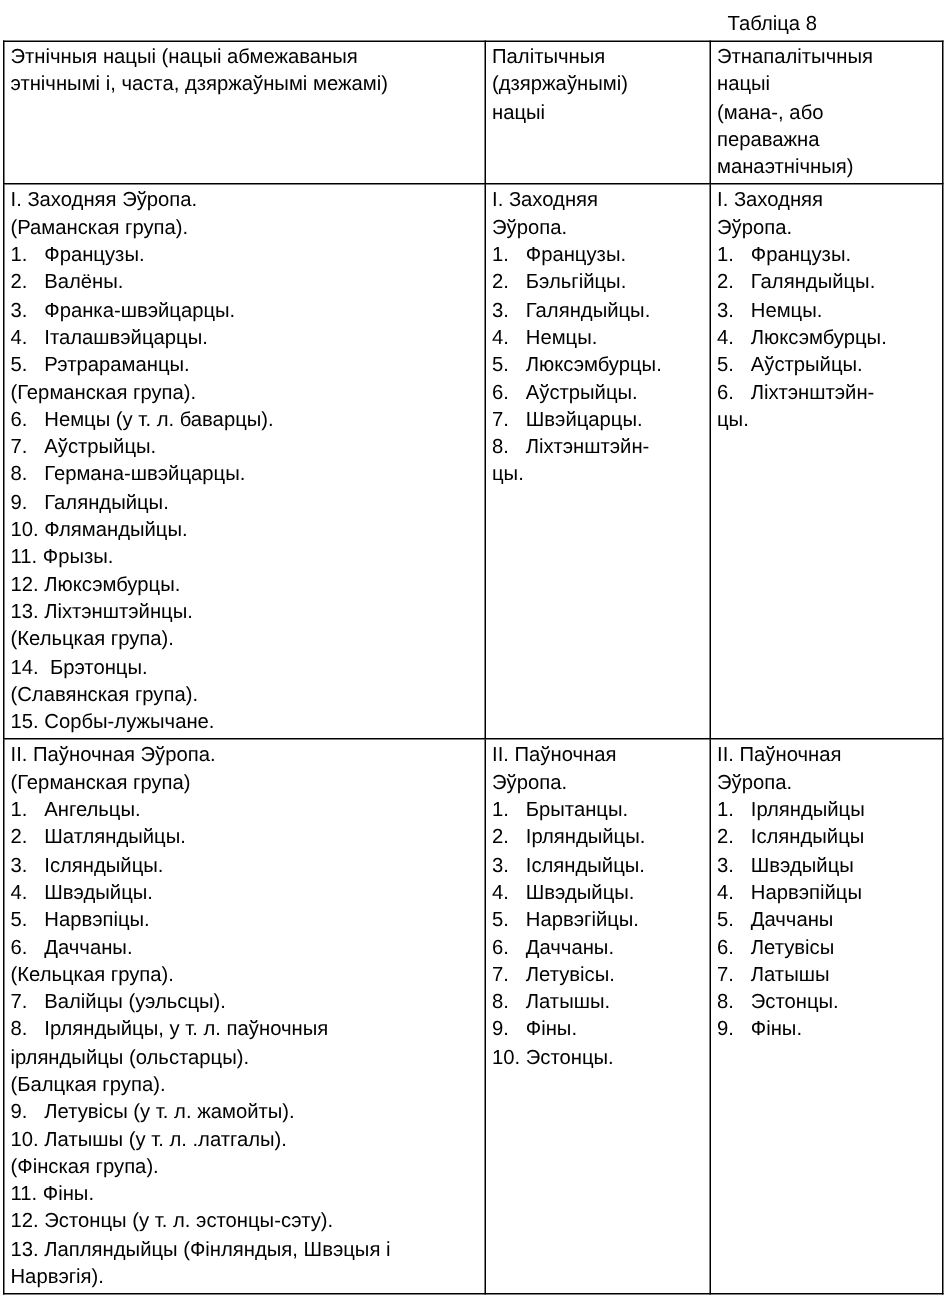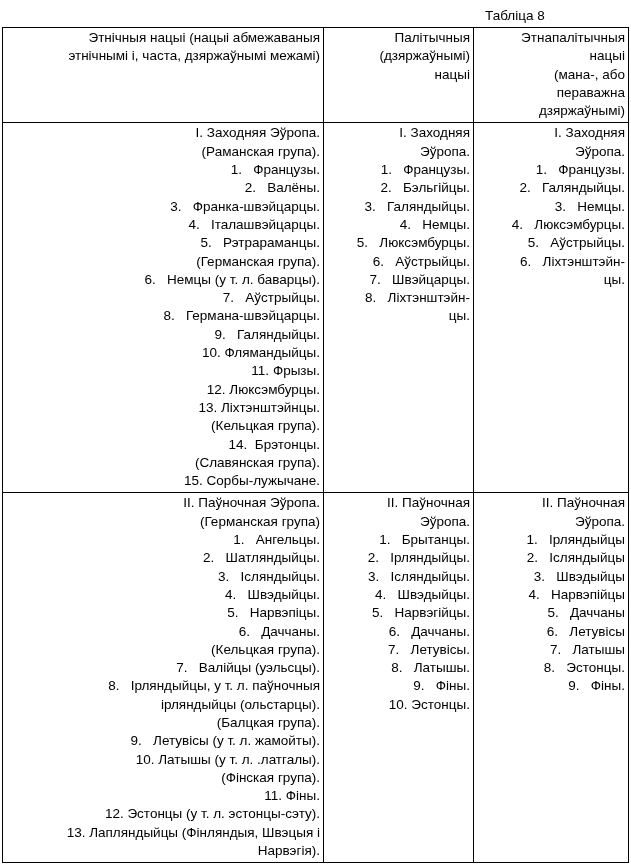--- a/index.html
+++ b/index.html
@@ -20,21 +20,20 @@
     padding: 8px 0 4px 485px;
     font-size: 13.5px;
     line-height: 15px;
     white-space: pre;
   }
   table.nations {
     border-collapse: collapse;
     table-layout: fixed;
     margin-left: 2px;
     width: 626px;
-    text-align: right;
   }
   table.nations col.c1 { width: 321px; }
   table.nations col.c2 { width: 150px; }
   table.nations col.c3 { width: 155px; }
   table.nations td {
     border: 1px solid #000000;
     vertical-align: top;
     padding: 1px 3px 2px 4px;
     font-size: 13.5px;
     line-height: 18.3px;
@@ -59,21 +58,21 @@
       <tr>
         <td>Этнічныя нацыі (нацыі абмежаваныя
 этнічнымі і, часта, дзяржаўнымі межамі)</td>
         <td>Палітычныя
 (дзяржаўнымі)
 нацыі</td>
         <td>Этнапалітычныя
 нацыі
 (мана-, або
 пераважна
-дзяржаўнымі)</td>
+манаэтнічныя)</td>
       </tr>
       <tr>
         <td>I. Заходняя Эўропа.
 (Раманская група).
 1.   Французы.
 2.   Валёны.
 3.   Франка-швэйцарцы.
 4.   Італашвэйцарцы.
 5.   Рэтрараманцы.
 (Германская група).

